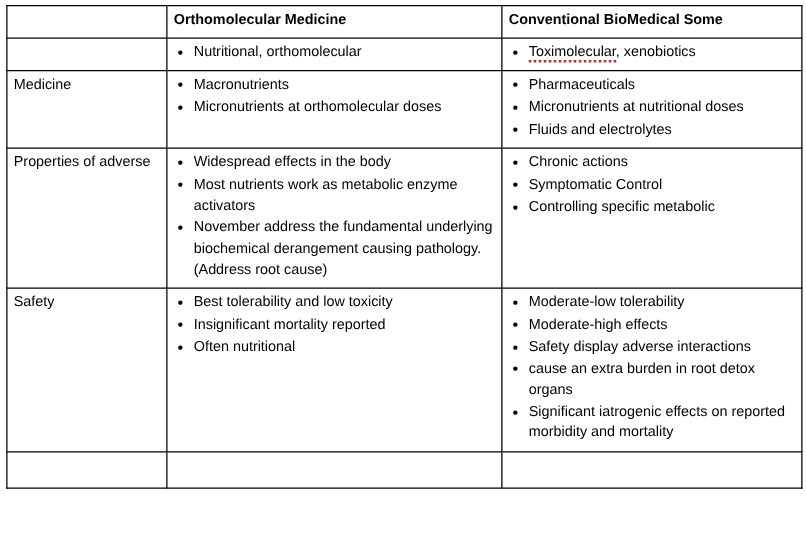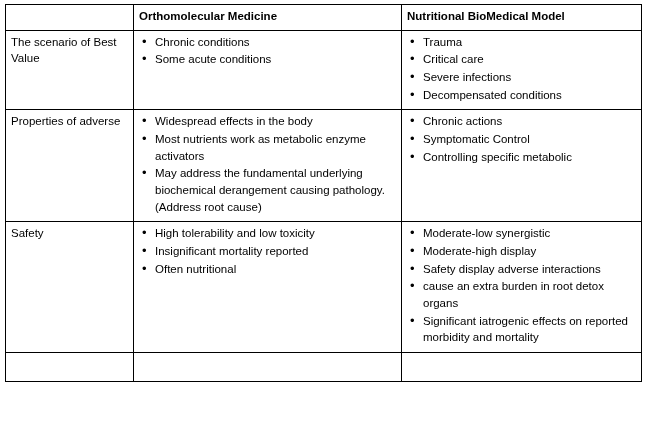--- a/index.html
+++ b/index.html
@@ -84,74 +84,86 @@
     <colgroup>
       <col class="c1">
         <col class="c2">
         <col class="c3">
     </colgroup>
     <tbody>
 
       <tr>
         <td class="hdr-cell"></td>
         <td class="hdr-cell">Orthomolecular Medicine</td>
-        <td class="hdr-cell">Nutritional BioMedical Model</td>
+        <td class="hdr-cell">Conventional BioMedical Some</td>
       </tr>
 
-
-
       <tr>
-        <td class="rowlabel">The scenario of Best Value</td>
+        <td class="rowlabel"></td>
         <td>
           <ul class="bullets">
-            <li>Chronic conditions</li>
-            <li>Some acute conditions</li>
+            <li>Nutritional, orthomolecular</li>
           </ul>
         </td>
         <td>
           <ul class="bullets">
-            <li>Trauma</li>
-            <li>Critical care</li>
-            <li>Severe infections</li>
-            <li>Decompensated conditions</li>
+            <li><span class="spell-err">Toximolecular</span>, xenobiotics</li>
           </ul>
         </td>
       </tr>
+
+      <tr>
+        <td class="rowlabel">Medicine</td>
+        <td>
+          <ul class="bullets">
+            <li>Macronutrients</li>
+            <li>Micronutrients at orthomolecular doses</li>
+          </ul>
+        </td>
+        <td>
+          <ul class="bullets">
+            <li>Pharmaceuticals</li>
+            <li>Micronutrients at nutritional doses</li>
+            <li>Fluids and electrolytes</li>
+          </ul>
+        </td>
+      </tr>
+
 
       <tr>
         <td class="rowlabel">Properties of adverse</td>
         <td>
           <ul class="bullets">
             <li>Widespread effects in the body</li>
             <li>Most nutrients work as metabolic enzyme activators</li>
-            <li>May address the fundamental underlying biochemical derangement causing pathology. (Address root cause)</li>
+            <li>November address the fundamental underlying biochemical derangement causing pathology. (Address root cause)</li>
           </ul>
         </td>
         <td>
           <ul class="bullets">
             <li>Chronic actions</li>
             <li>Symptomatic Control</li>
             <li>Controlling specific metabolic</li>
           </ul>
         </td>
       </tr>
 
       <tr>
         <td class="rowlabel">Safety</td>
         <td>
           <ul class="bullets">
-            <li>High tolerability and low toxicity</li>
+            <li>Best tolerability and low toxicity</li>
             <li>Insignificant mortality reported</li>
             <li>Often nutritional</li>
           </ul>
         </td>
         <td>
           <ul class="bullets">
-            <li>Moderate-low synergistic</li>
-            <li>Moderate-high display</li>
+            <li>Moderate-low tolerability</li>
+            <li>Moderate-high effects</li>
             <li>Safety display adverse interactions</li>
             <li>cause an extra burden in root detox organs</li>
             <li>Significant iatrogenic effects on reported morbidity and mortality</li>
           </ul>
         </td>
       </tr>
 
       <tr class="empty-row">
         <td></td>
         <td></td>

